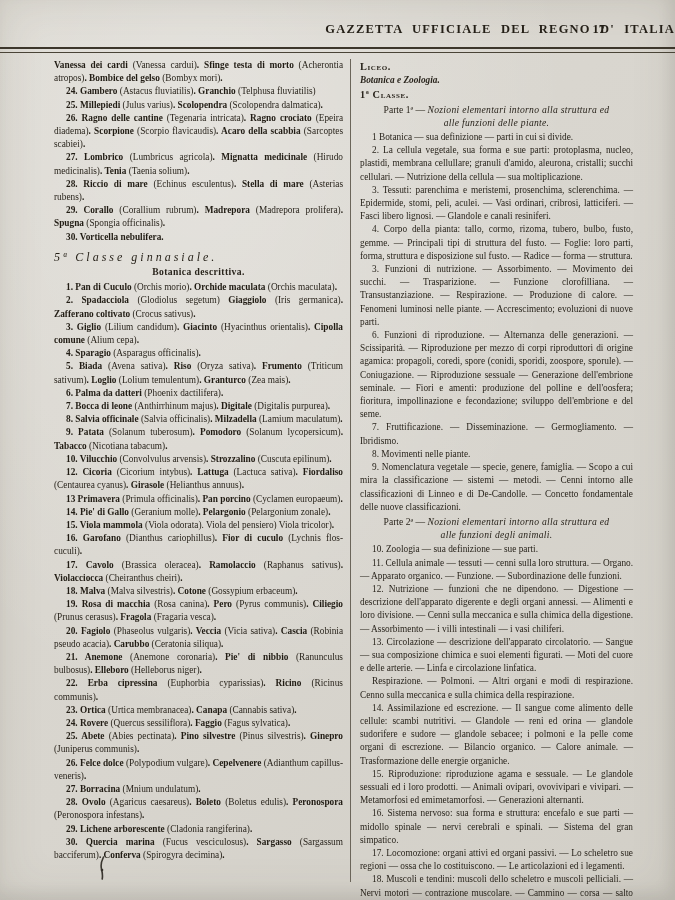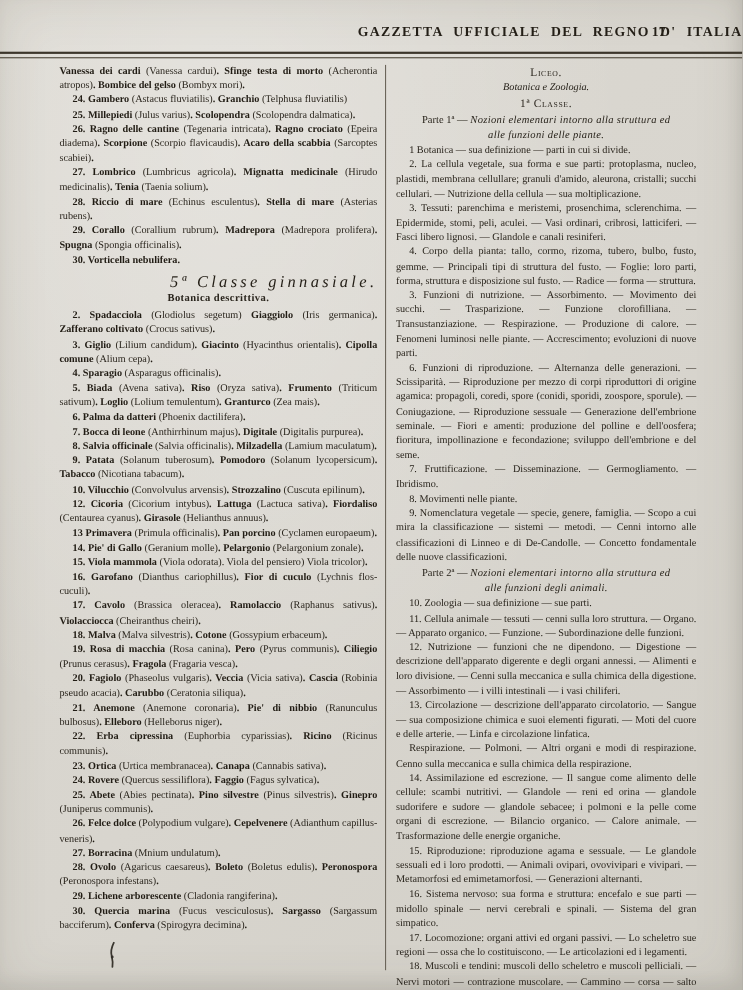--- a/index.html
+++ b/index.html
@@ -44,29 +44,29 @@
     border-right:1px solid #6b655a;
   }
   .col-right{
     flex:1;
     padding-left:9px;
   }
   .para{margin:0;text-indent:12px;}
   .para-list .para:first-child.noindent{text-indent:0;}
   b{font-weight:bold;color:#211c14;}
   .sec-heading{
-    margin:7px 0 1px 0;text-align:right;text-indent:0;
-    font-style:italic;font-size:15px;letter-spacing:3px;
+    margin:7px 0 1px 0;text-align:left;text-indent:0;
+    font-style:italic;font-size:12px;letter-spacing:3px;
     color:#241f17;
   }
   .sec-subheading{
     margin:0 0 3px 0;text-align:center;text-indent:0;
     font-weight:bold;font-size:9.6px;letter-spacing:0.4px;
   }
-  .rc-heading{margin:1px 0;text-align:center;text-indent:0;}
+  .rc-heading{margin:1px 0;text-indent:0;font-weight:bold;}
   .smallcaps{font-variant:small-caps;letter-spacing:0.6px;font-size:10.3px;}
   .it{font-style:italic;}
   .part-heading{
     margin:1px 0 2px 0;text-align:center;text-indent:0;
     font-size:9.6px;
     padding:0 22px;
   }
   .part-heading .it{letter-spacing:0.3px;text-align:center;}
   .ink-mark{position:absolute;left:97px;top:856px;width:10px;height:24px;}
 </style>
@@ -94,20 +94,21 @@
           <p class="para rich"><b>27. Lombrico </b>(Lumbricus agricola)<b>. Mignatta medicinale </b>(Hirudo medicinalis)<b>. Tenia </b>(Taenia solium)<b>.</b></p>
           <p class="para rich"><b>28. Riccio di mare </b>(Echinus esculentus)<b>. Stella di mare </b>(Asterias rubens)<b>.</b></p>
           <p class="para rich"><b>29. Corallo </b>(Corallium rubrum)<b>. Madrepora </b>(Madrepora prolifera)<b>. Spugna </b>(Spongia officinalis)<b>.</b></p>
           <p class="para rich"><b>30. Vorticella nebulifera.</b></p>
         </div>
 
       <p class="sec-heading">5ª Classe ginnasiale.</p>
       <p class="sec-subheading">Botanica descrittiva.</p>
 
       <div class="para-list">
+          <p class="para rich"><b>1. Pan di Cuculo </b>(Orchis morio)<b>. Orchide maculata </b>(Orchis maculata)<b>.</b></p>
           <p class="para rich"><b>2. Spadacciola </b>(Glodiolus segetum)<b> Giaggiolo </b>(Iris germanica)<b>. Zafferano coltivato </b>(Crocus sativus)<b>.</b></p>
           <p class="para rich"><b>3. Giglio </b>(Lilium candidum)<b>. Giacinto </b>(Hyacinthus orientalis)<b>. Cipolla comune </b>(Alium cepa)<b>.</b></p>
           <p class="para rich"><b>4. Sparagio </b>(Asparagus officinalis)<b>.</b></p>
           <p class="para rich"><b>5. Biada </b>(Avena sativa)<b>. Riso </b>(Oryza sativa)<b>. Frumento </b>(Triticum sativum)<b>. Loglio </b>(Lolium temulentum)<b>. Granturco </b>(Zea mais)<b>.</b></p>
           <p class="para rich"><b>6. Palma da datteri </b>(Phoenix dactilifera)<b>.</b></p>
           <p class="para rich"><b>7. Bocca di leone </b>(Anthirrhinum majus)<b>. Digitale </b>(Digitalis purpurea)<b>.</b></p>
           <p class="para rich"><b>8. Salvia officinale </b>(Salvia officinalis)<b>. Milzadella </b>(Lamium maculatum)<b>.</b></p>
           <p class="para rich"><b>9. Patata </b>(Solanum tuberosum)<b>. Pomodoro </b>(Solanum lycopersicum)<b>. Tabacco </b>(Nicotiana tabacum)<b>.</b></p>
           <p class="para rich"><b>10. Vilucchio </b>(Convolvulus arvensis)<b>. Strozzalino </b>(Cuscuta epilinum)<b>.</b></p>
           <p class="para rich"><b>12. Cicoria </b>(Cicorium intybus)<b>. Lattuga </b>(Lactuca sativa)<b>. Fiordaliso </b>(Centaurea cyanus)<b>. Girasole </b>(Helianthus annuus)<b>.</b></p>

